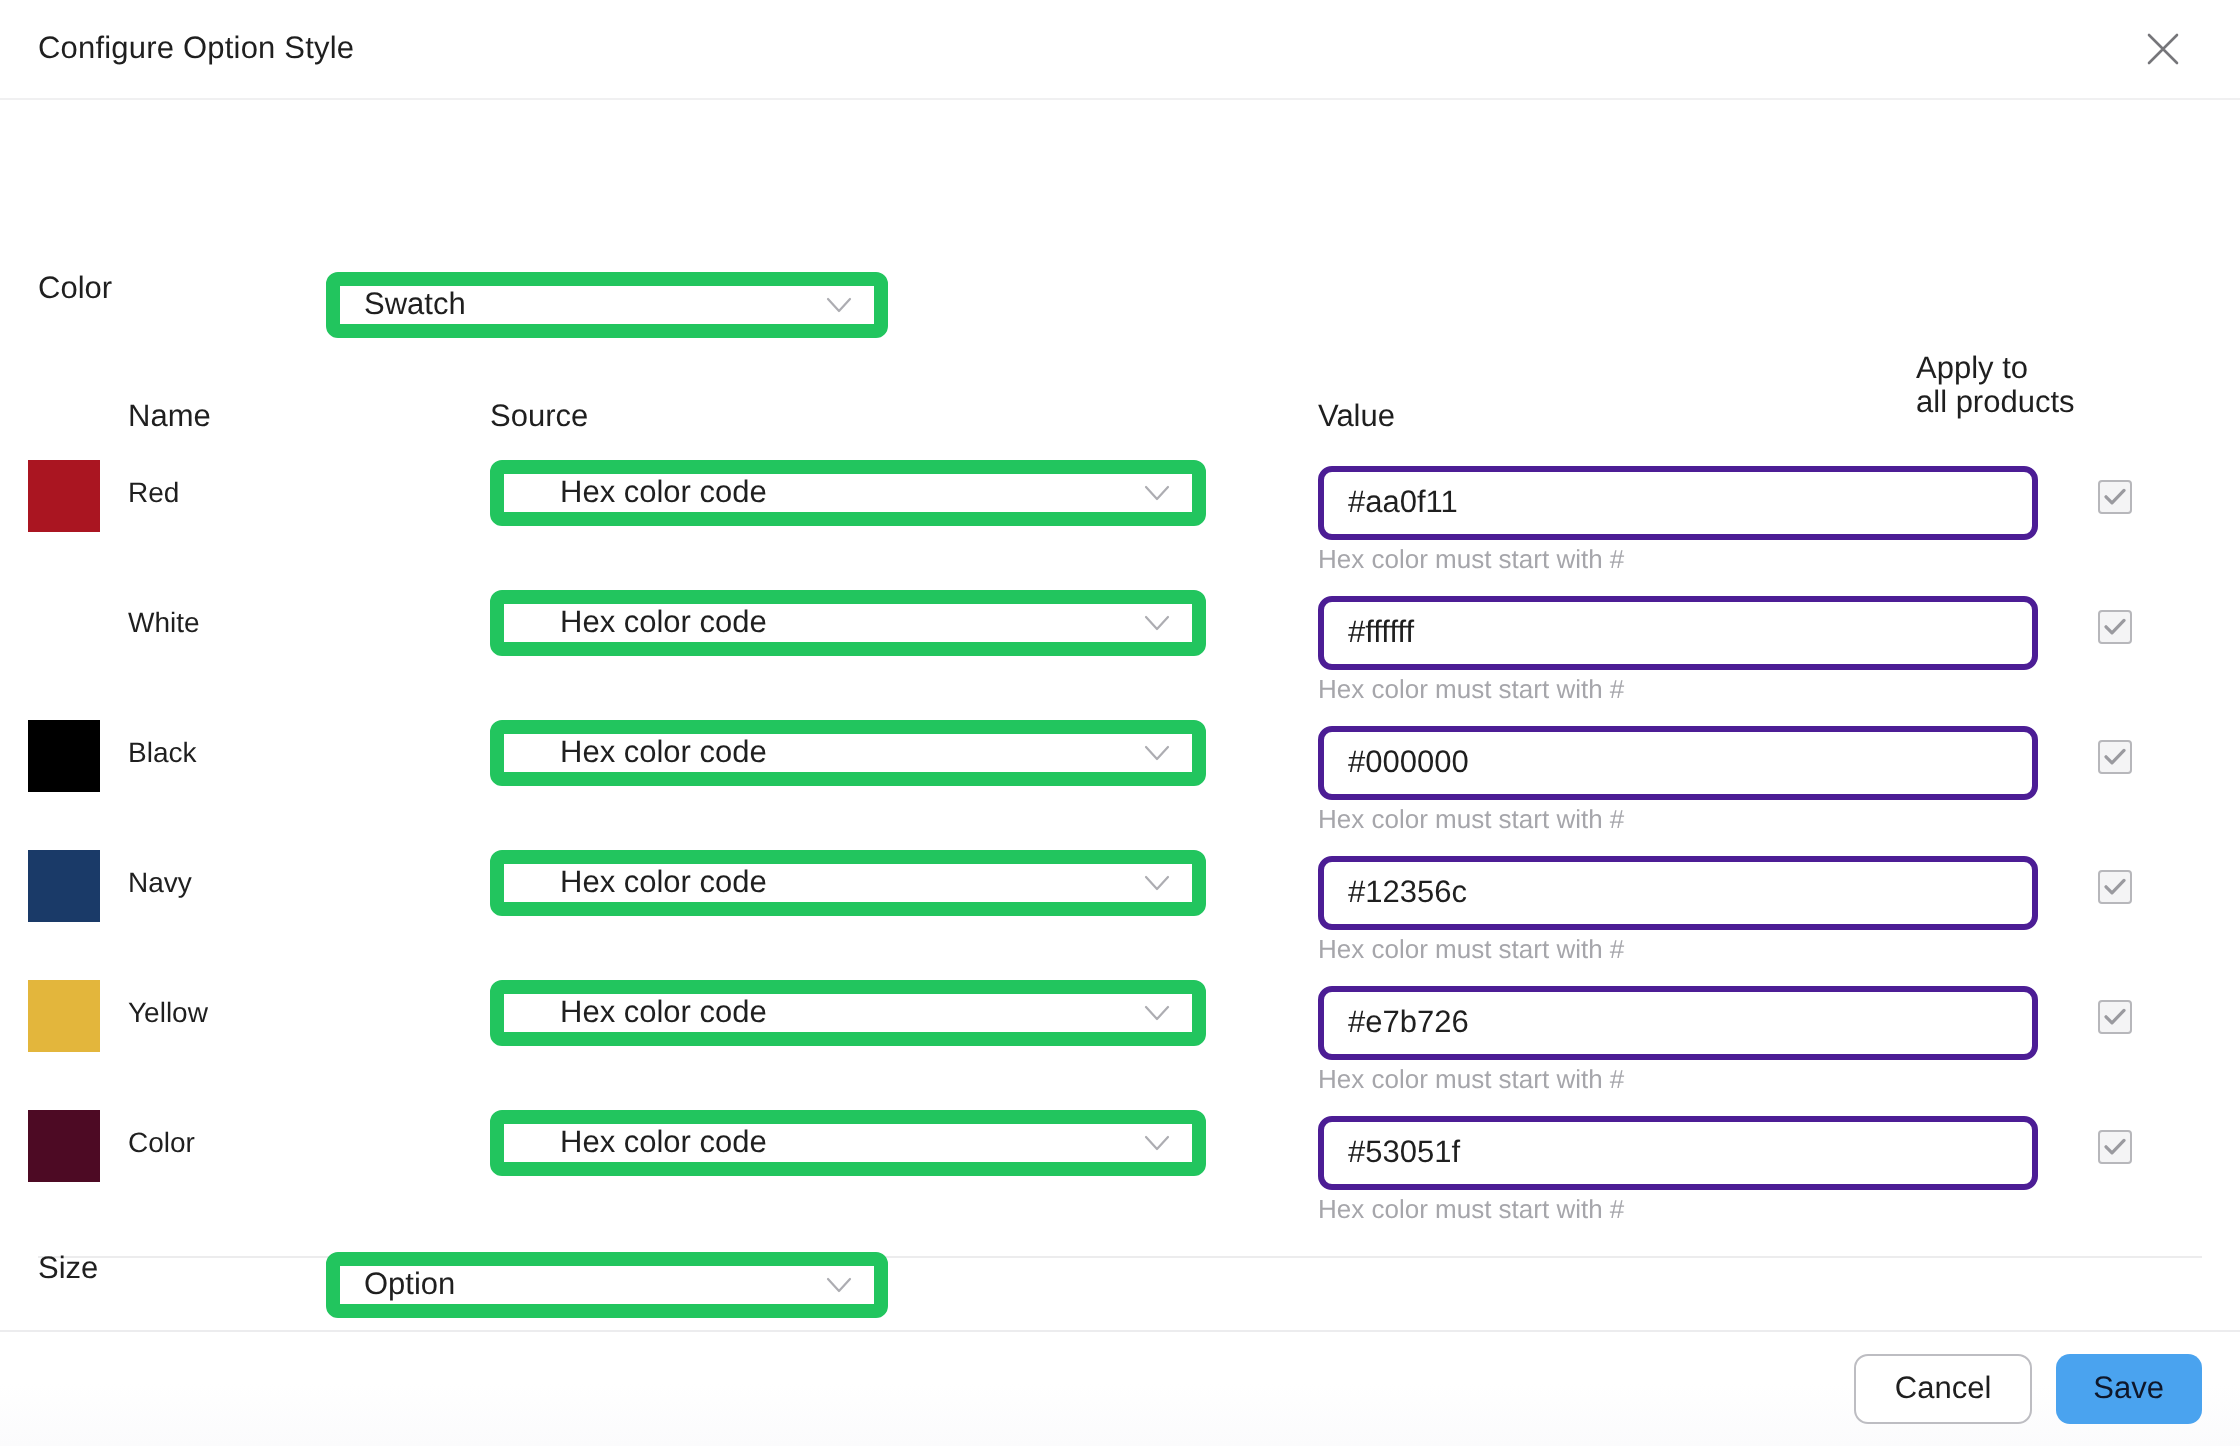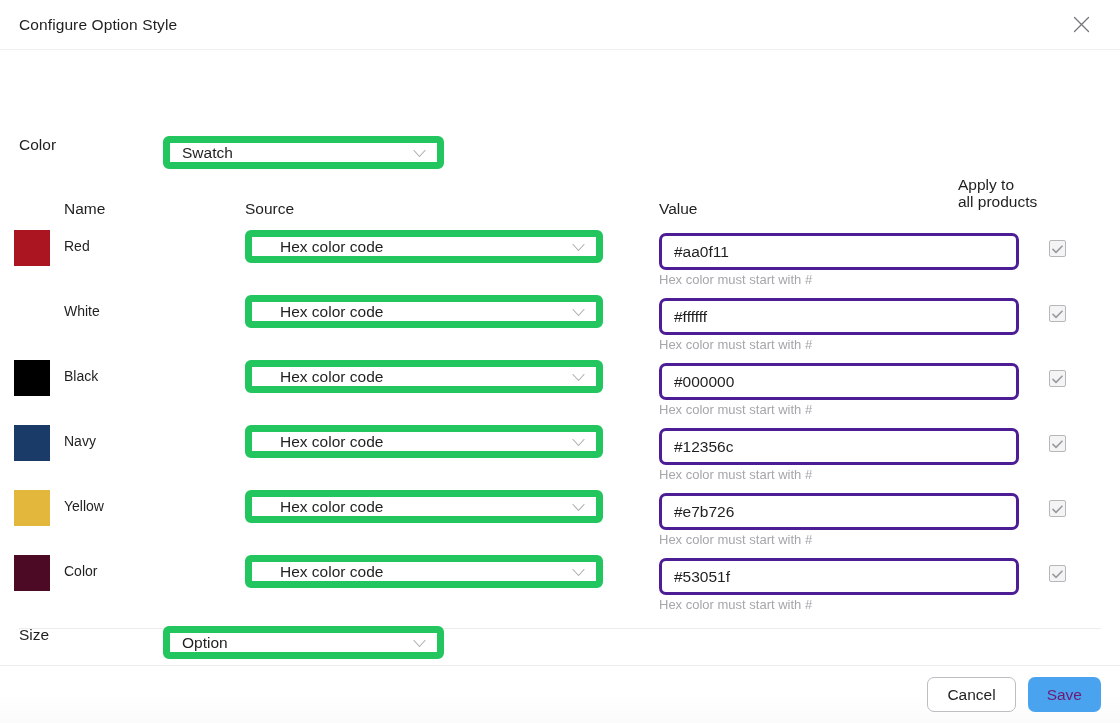--- a/index.html
+++ b/index.html
@@ -246,21 +246,21 @@
     align-items: center;
     justify-content: center;
   }
   .btn-cancel {
     background: #ffffff;
     border: 1px solid #bdbdc2;
     color: #1f1f1f;
   }
   .btn-save {
     border: none;
-    color: #701a75;
+    color: #0f172a;
   }
 </style>
 </head>
 <body>
 
 <div class="dialog">
 
   <div class="dialog-header">
     <div class="dialog-title">Configure Option Style</div>
     <div class="close-btn">

